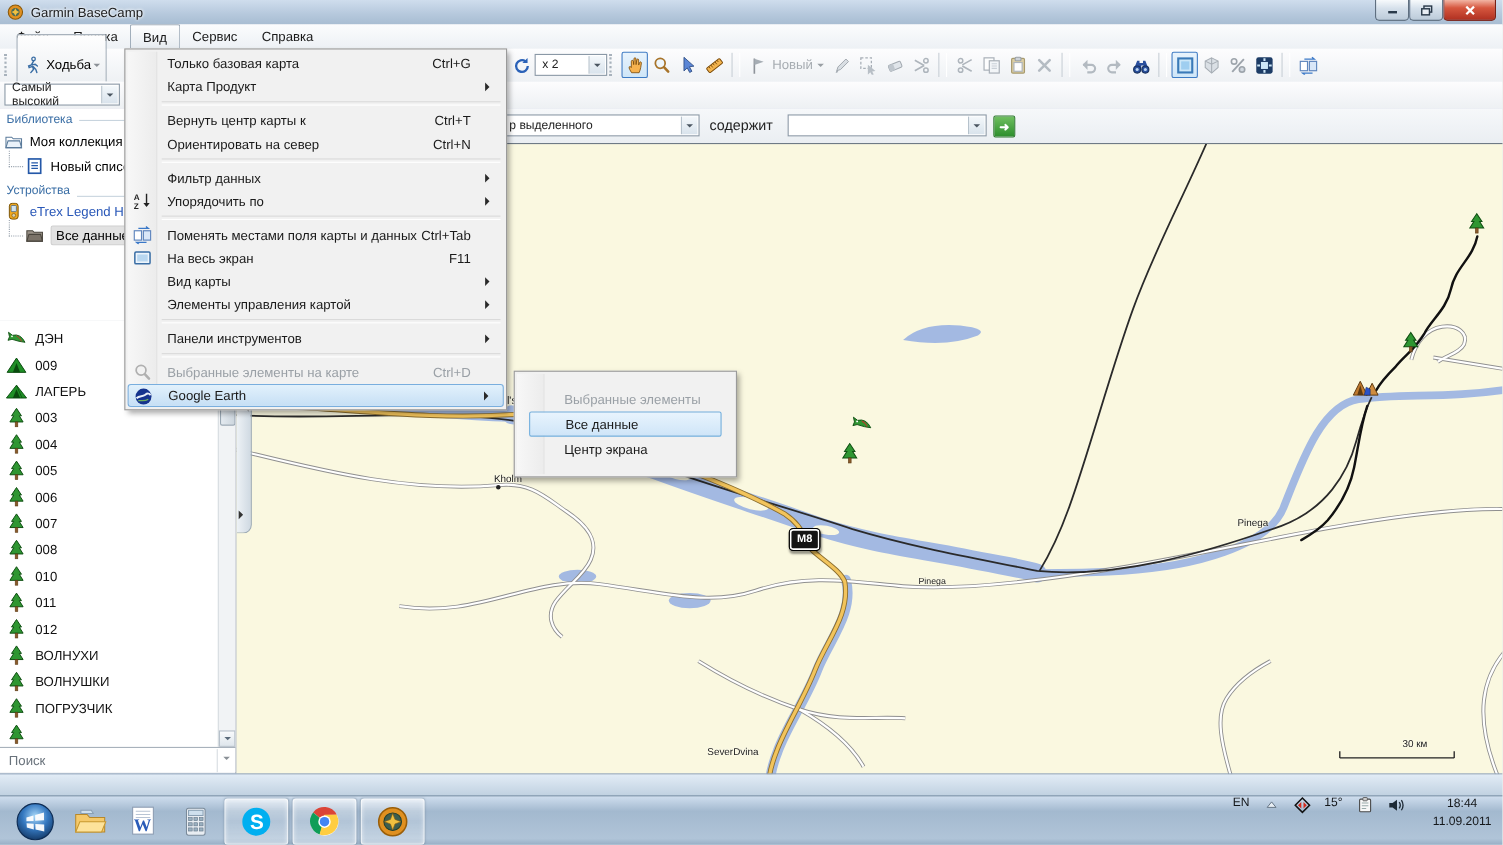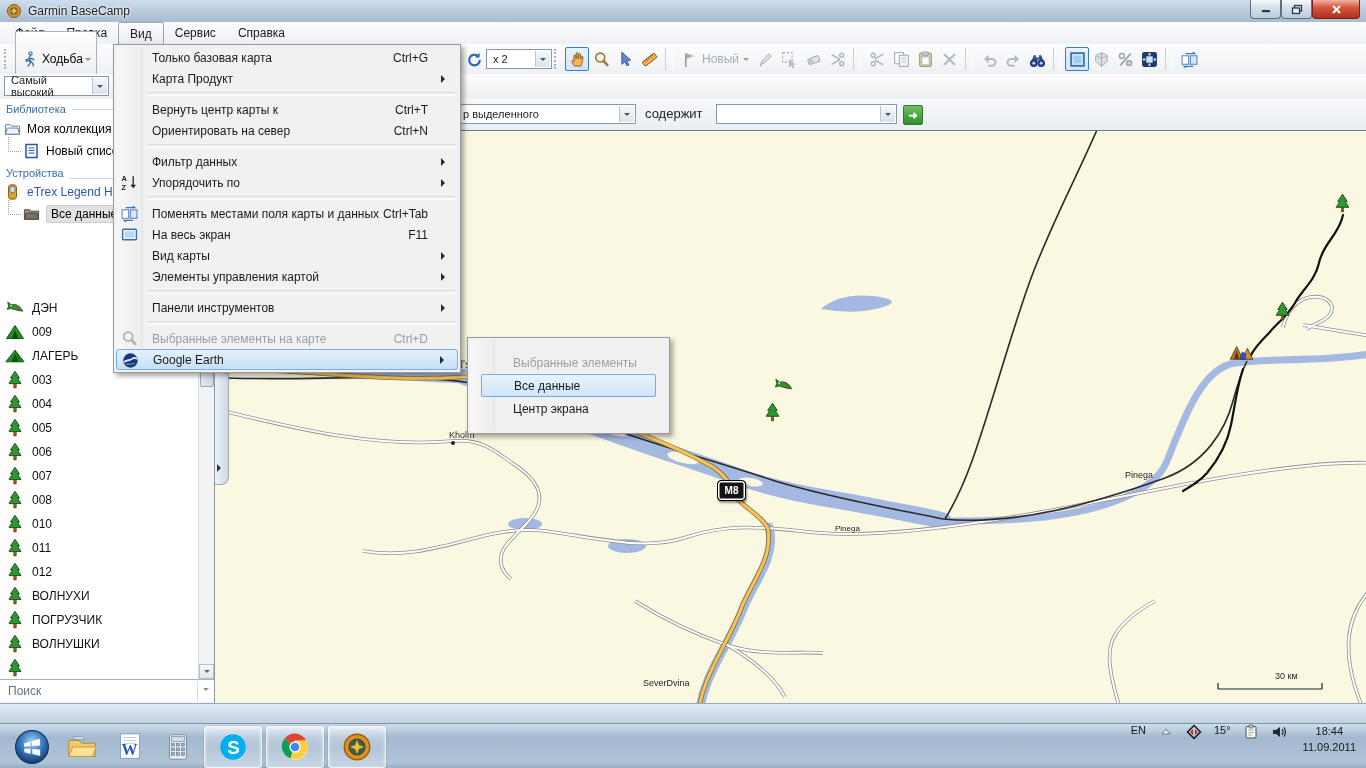--- a/index.html
+++ b/index.html
@@ -136,21 +136,21 @@
   .tapp{height:40px;display:flex;align-items:center;justify-content:center;margin:0 2px;width:44px;}
   .tapp svg{width:32px;height:32px;}
   .tapp.box{width:56px;border:1px solid rgba(255,255,255,.75);border-radius:3px;
     background:linear-gradient(rgba(255,255,255,.5),rgba(255,255,255,.12) 50%,rgba(255,255,255,.28));
     box-shadow:inset 0 0 4px rgba(255,255,255,.6),0 0 2px rgba(60,80,100,.4);}
   .tapp.start{width:48px;}
   .tapp.start svg{width:36px;height:36px;}
   #tray{margin-left:auto;display:flex;align-items:flex-start;height:45px;padding-right:10px;color:#15181b;}
   #tray .titem{margin:0 6px;display:flex;align-items:center;font-size:11px;}
   #tray svg{width:16px;height:16px;display:block;}
-  #clock{text-align:center;font-size:11px;line-height:1.45;margin-left:10px;}
+  #clock{text-align:center;font-size:11px;line-height:1.45;margin-left:20px;}
 </style>
 </head>
 <body>
 
 <div id="titlebar" class="abs">
   <span class="ticon" id="titleicon"><svg viewBox="0 0 16 16">
         <circle cx="8" cy="8" r="6.5" fill="#e09020" stroke="#8a5808"></circle>
         <circle cx="8" cy="8" r="3.8" fill="#4a6a58"></circle>
         <path d="M8 4.5l1.2 2.3L11.5 8l-2.3 1.2L8 11.5 6.8 9.2 4.5 8l2.3-1.2z" fill="#f0c040"></path>
       </svg></span>
@@ -551,30 +551,30 @@
           </span>
           <span class="wlabel">ВОЛНУХИ</span>
         </div>
         <div class="wprow">
           <span>
             <svg viewBox="0 0 20 20" style="width: 20px; height: 20px; display: block; margin-right: 7px;">
               <path d="M10 1.2L5.5 8h2L4 13.6h12L12.5 8h2z" fill="#2f9632" stroke="#0f4f12" stroke-width=".9"></path>
               <rect x="8.8" y="13.6" width="2.4" height="4.4" fill="#8a5a2a" stroke="#5a3a14" stroke-width=".5"></rect>
             </svg>
           </span>
+          <span class="wlabel">ВОЛНУШКИ</span>
+        </div>
+        <div class="wprow">
+          <span>
+            <svg viewBox="0 0 20 20" style="width: 20px; height: 20px; display: block; margin-right: 7px;">
+              <path d="M10 1.2L5.5 8h2L4 13.6h12L12.5 8h2z" fill="#2f9632" stroke="#0f4f12" stroke-width=".9"></path>
+              <rect x="8.8" y="13.6" width="2.4" height="4.4" fill="#8a5a2a" stroke="#5a3a14" stroke-width=".5"></rect>
+            </svg>
+          </span>
           <span class="wlabel">ПОГРУЗЧИК</span>
-        </div>
-        <div class="wprow">
-          <span>
-            <svg viewBox="0 0 20 20" style="width: 20px; height: 20px; display: block; margin-right: 7px;">
-              <path d="M10 1.2L5.5 8h2L4 13.6h12L12.5 8h2z" fill="#2f9632" stroke="#0f4f12" stroke-width=".9"></path>
-              <rect x="8.8" y="13.6" width="2.4" height="4.4" fill="#8a5a2a" stroke="#5a3a14" stroke-width=".5"></rect>
-            </svg>
-          </span>
-          <span class="wlabel">ВОЛНУШКИ</span>
         </div>
         <div class="wprow">
           <span>
             <svg viewBox="0 0 20 20" style="width: 20px; height: 20px; display: block; margin-right: 7px;">
               <path d="M10 1.2L5.5 8h2L4 13.6h12L12.5 8h2z" fill="#2f9632" stroke="#0f4f12" stroke-width=".9"></path>
               <rect x="8.8" y="13.6" width="2.4" height="4.4" fill="#8a5a2a" stroke="#5a3a14" stroke-width=".5"></rect>
             </svg>
           </span>
           <span class="wlabel"></span>
         </div>

